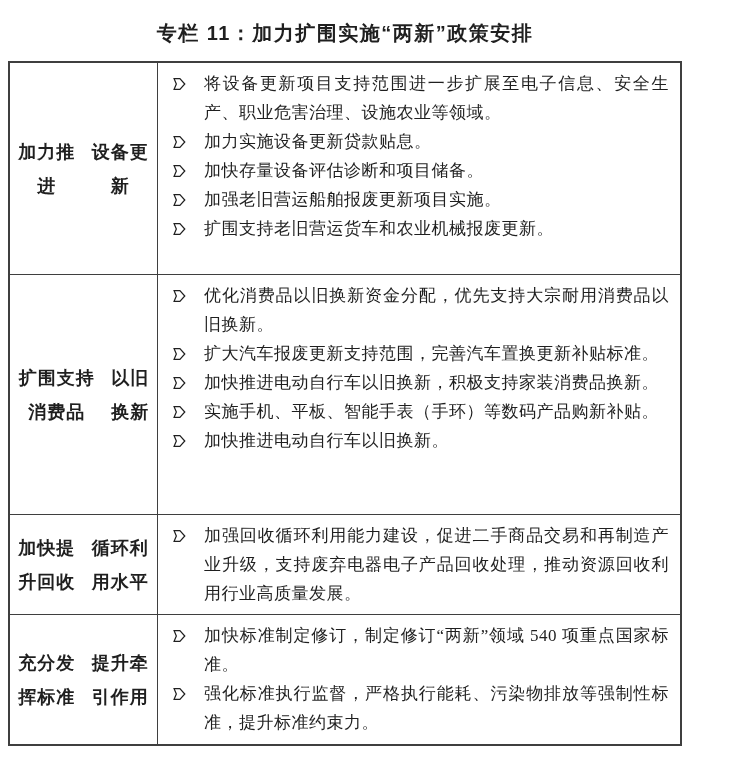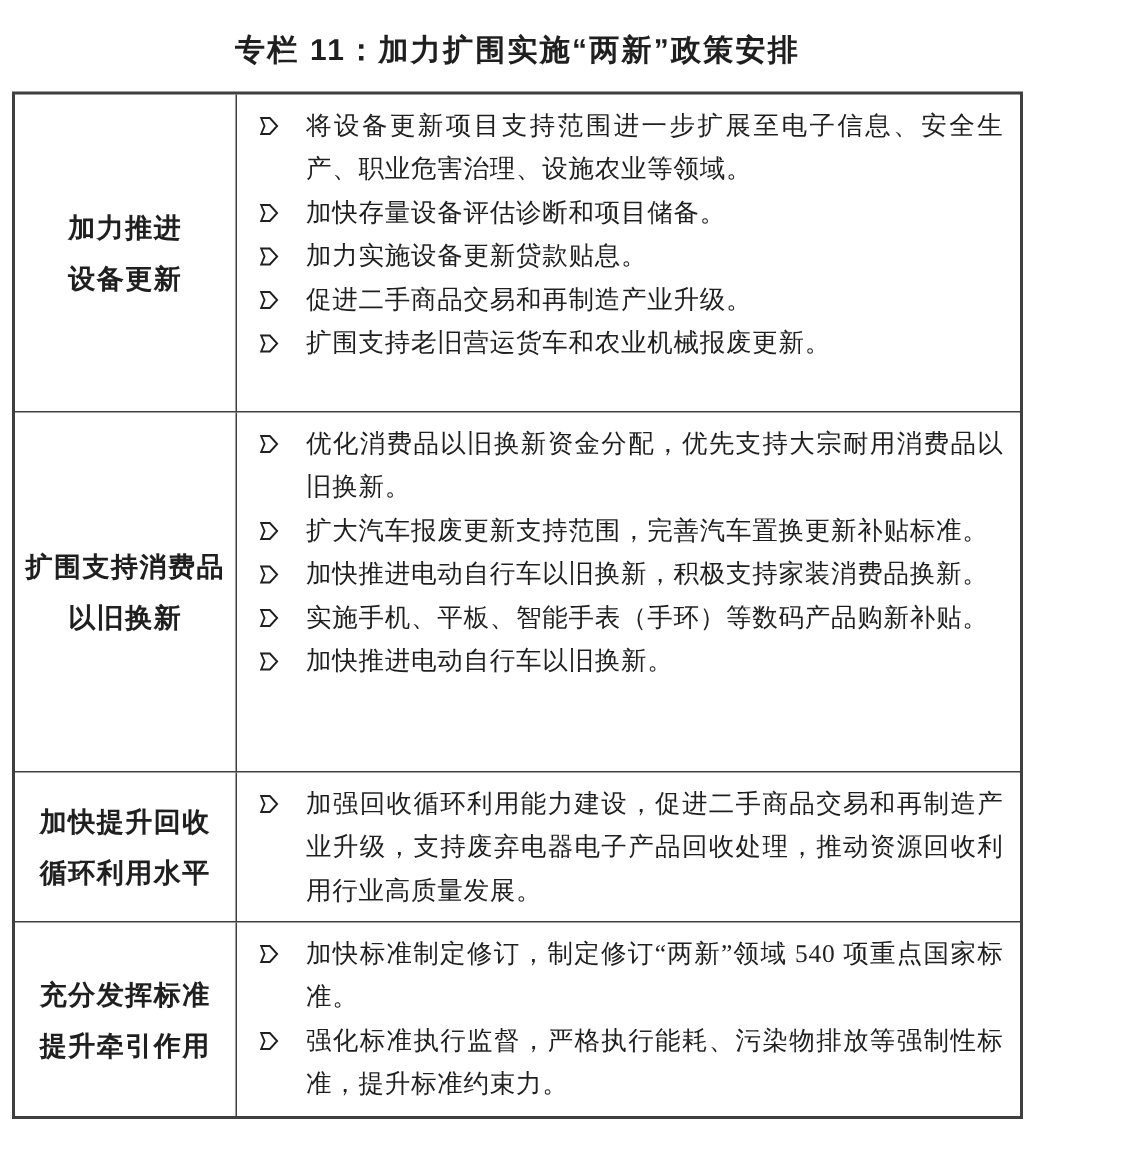--- a/index.html
+++ b/index.html
@@ -43,21 +43,21 @@
   .row:first-child{border-top:none;}
   .row:nth-child(1){min-height:211px;}
   .row:nth-child(2){min-height:240px;}
   .row:nth-child(3){min-height:100px;}
   .row:nth-child(4){min-height:130px;}
   .cell-label{
     width:148px;
     flex:0 0 148px;
     border-right:1px solid var(--border);
     display:flex;
-    flex-direction:column;
+    flex-direction:row;
     justify-content:center;
     align-items:center;
     text-align:center;
     font-family:"Liberation Sans", sans-serif;
     font-weight:bold;
     font-size:18px;
     line-height:34px;
     letter-spacing:1px;
   }
   .cell-items{
@@ -107,39 +107,39 @@
     </span>
     <span class="item-text">将设备更新项目支持范围进一步扩展至电子信息、安全生产、职业危害治理、设施农业等领域。</span>
   </div>
 
   <div class="item">
     <span class="bullet">
       <svg viewBox="0 0 18 18" aria-hidden="true">
         <path d="M3.5 3 L10 3 L15.5 9 L10 15 L3.5 15 L6 9 Z" fill="none" stroke="currentColor" stroke-width="1.4" stroke-linejoin="miter"></path>
       </svg>
     </span>
+    <span class="item-text">加力实施设备更新贷款贴息。</span>
+  </div>
+
+  <div class="item">
+    <span class="bullet">
+      <svg viewBox="0 0 18 18" aria-hidden="true">
+        <path d="M3.5 3 L10 3 L15.5 9 L10 15 L3.5 15 L6 9 Z" fill="none" stroke="currentColor" stroke-width="1.4" stroke-linejoin="miter"></path>
+      </svg>
+    </span>
     <span class="item-text">加快存量设备评估诊断和项目储备。</span>
   </div>
 
   <div class="item">
     <span class="bullet">
       <svg viewBox="0 0 18 18" aria-hidden="true">
         <path d="M3.5 3 L10 3 L15.5 9 L10 15 L3.5 15 L6 9 Z" fill="none" stroke="currentColor" stroke-width="1.4" stroke-linejoin="miter"></path>
       </svg>
     </span>
-    <span class="item-text">加力实施设备更新贷款贴息。</span>
-  </div>
-
-  <div class="item">
-    <span class="bullet">
-      <svg viewBox="0 0 18 18" aria-hidden="true">
-        <path d="M3.5 3 L10 3 L15.5 9 L10 15 L3.5 15 L6 9 Z" fill="none" stroke="currentColor" stroke-width="1.4" stroke-linejoin="miter"></path>
-      </svg>
-    </span>
-    <span class="item-text">促进二手商品交易和再制造产业升级。</span>
+    <span class="item-text">加强老旧营运船舶报废更新项目实施。</span>
   </div>
 
   <div class="item">
     <span class="bullet">
       <svg viewBox="0 0 18 18" aria-hidden="true">
         <path d="M3.5 3 L10 3 L15.5 9 L10 15 L3.5 15 L6 9 Z" fill="none" stroke="currentColor" stroke-width="1.4" stroke-linejoin="miter"></path>
       </svg>
     </span>
     <span class="item-text">扩围支持老旧营运货车和农业机械报废更新。</span>
   </div>

